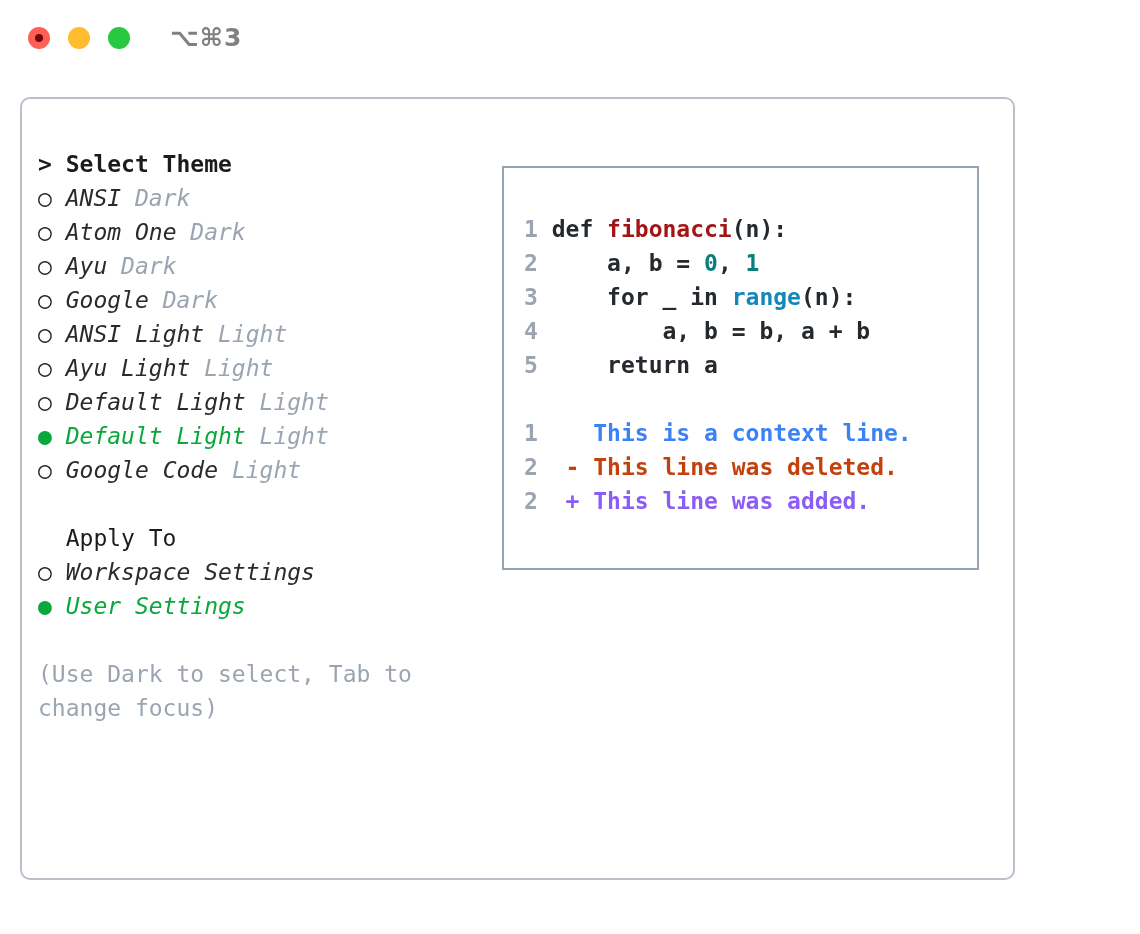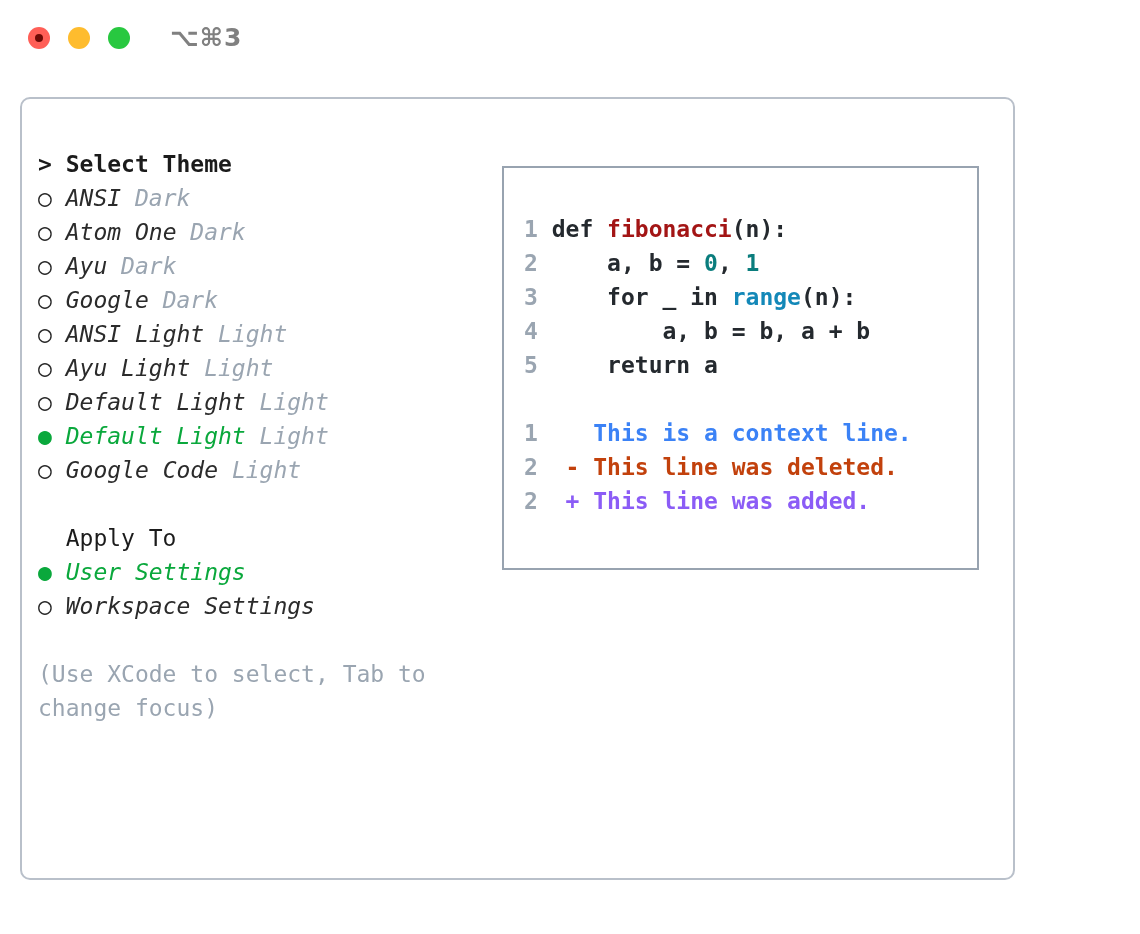--- a/index.html
+++ b/index.html
@@ -188,25 +188,25 @@
           <div class="opt-row"><span class="marker">○ </span><span class="label">Ayu Light</span><span class="suffix"> Light</span></div>
           <div class="opt-row"><span class="marker">○ </span><span class="label">Default Light</span><span class="suffix"> Light</span></div>
           <div class="opt-row selected"><span class="marker">● </span><span class="label">Default Light</span><span class="suffix"> Light</span></div>
           <div class="opt-row"><span class="marker">○ </span><span class="label">Google Code</span><span class="suffix"> Light</span></div>
         </div>
 
       <div class="spacer-row"></div>
 
       <div class="section-header">  Apply To</div>
       <div id="apply-list">
+          <div class="opt-row"><span class="marker">○ </span><span class="label">Workspace Settings</span></div>
           <div class="opt-row selected"><span class="marker">● </span><span class="label">User Settings</span></div>
-          <div class="opt-row"><span class="marker">○ </span><span class="label">Workspace Settings</span></div>
         </div>
 
-      <div id="hint">(Use XCode to select, Tab to change focus)</div>
+      <div id="hint">(Use Dark to select, Tab to change focus)</div>
     </div>
 
     <div id="right-col">
       <div id="preview-box">
         <div id="code-block">
             <div class="code-line"><span class="lineno">1</span><span> </span><span class="tok-plain">def </span><span class="tok-fn">fibonacci</span><span class="tok-plain">(n):</span></div>
             <div class="code-line"><span class="lineno">2</span><span> </span><span class="tok-plain">    a, b = </span><span class="tok-num">0</span><span class="tok-plain">, </span><span class="tok-num">1</span></div>
             <div class="code-line"><span class="lineno">3</span><span> </span><span class="tok-plain">    for _ in </span><span class="tok-call">range</span><span class="tok-plain">(n):</span></div>
             <div class="code-line"><span class="lineno">4</span><span> </span><span class="tok-plain">        a, b = b, a + b</span></div>
             <div class="code-line"><span class="lineno">5</span><span> </span><span class="tok-plain">    return a</span></div>

